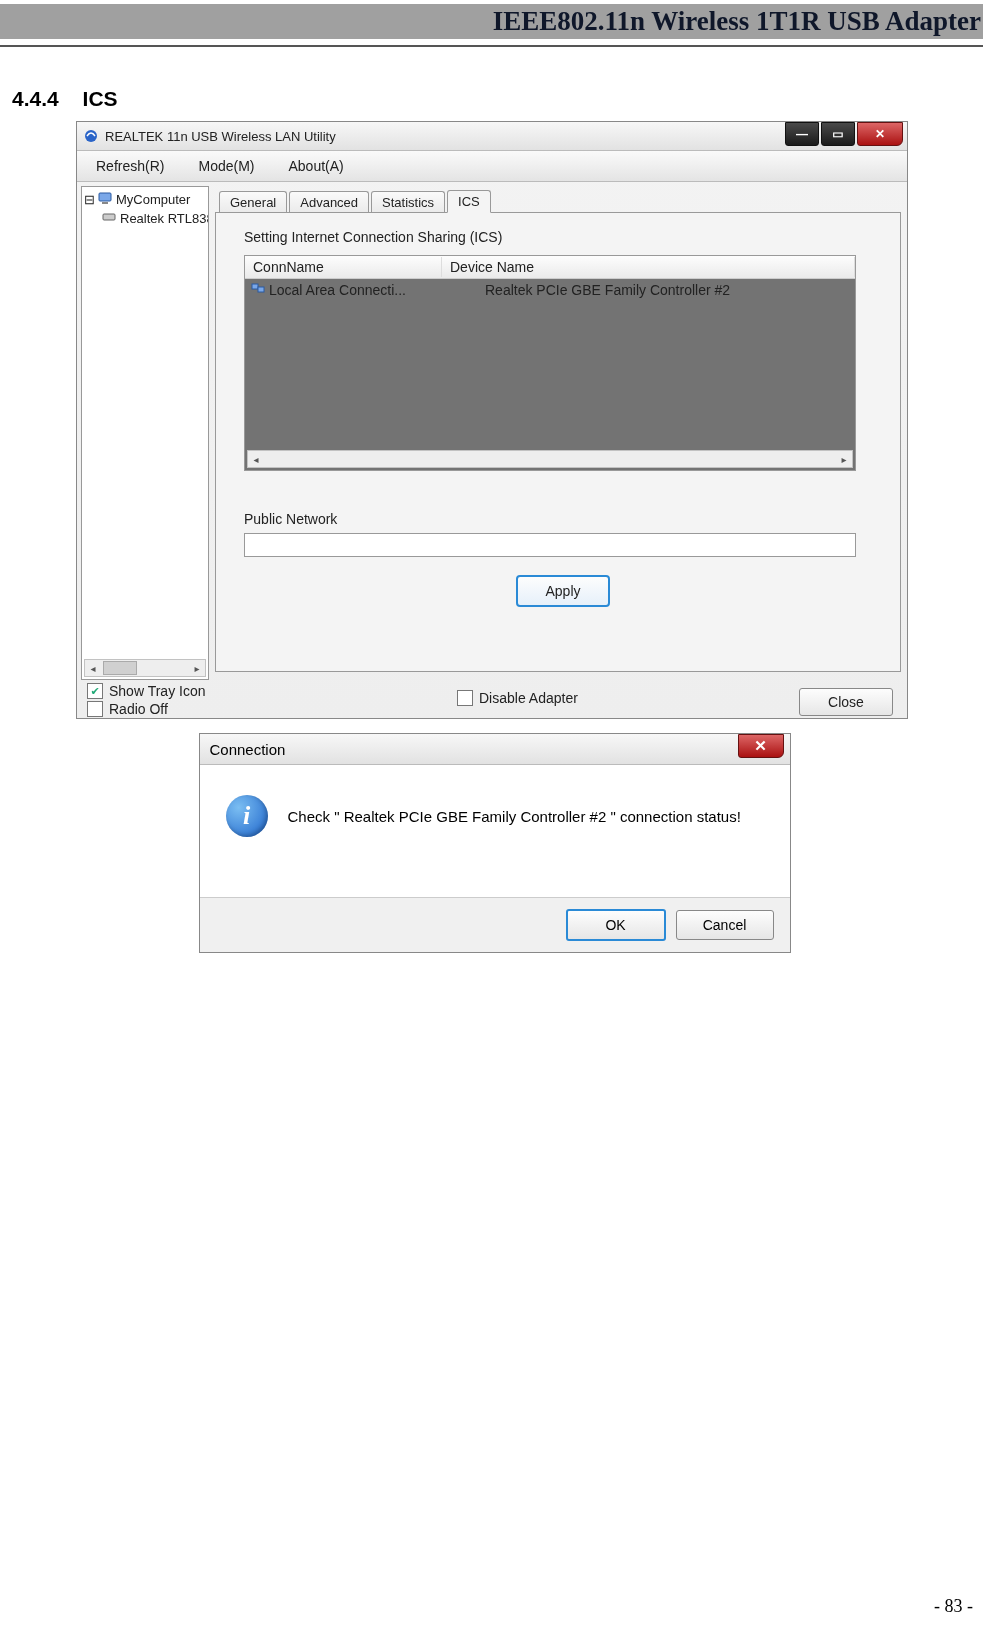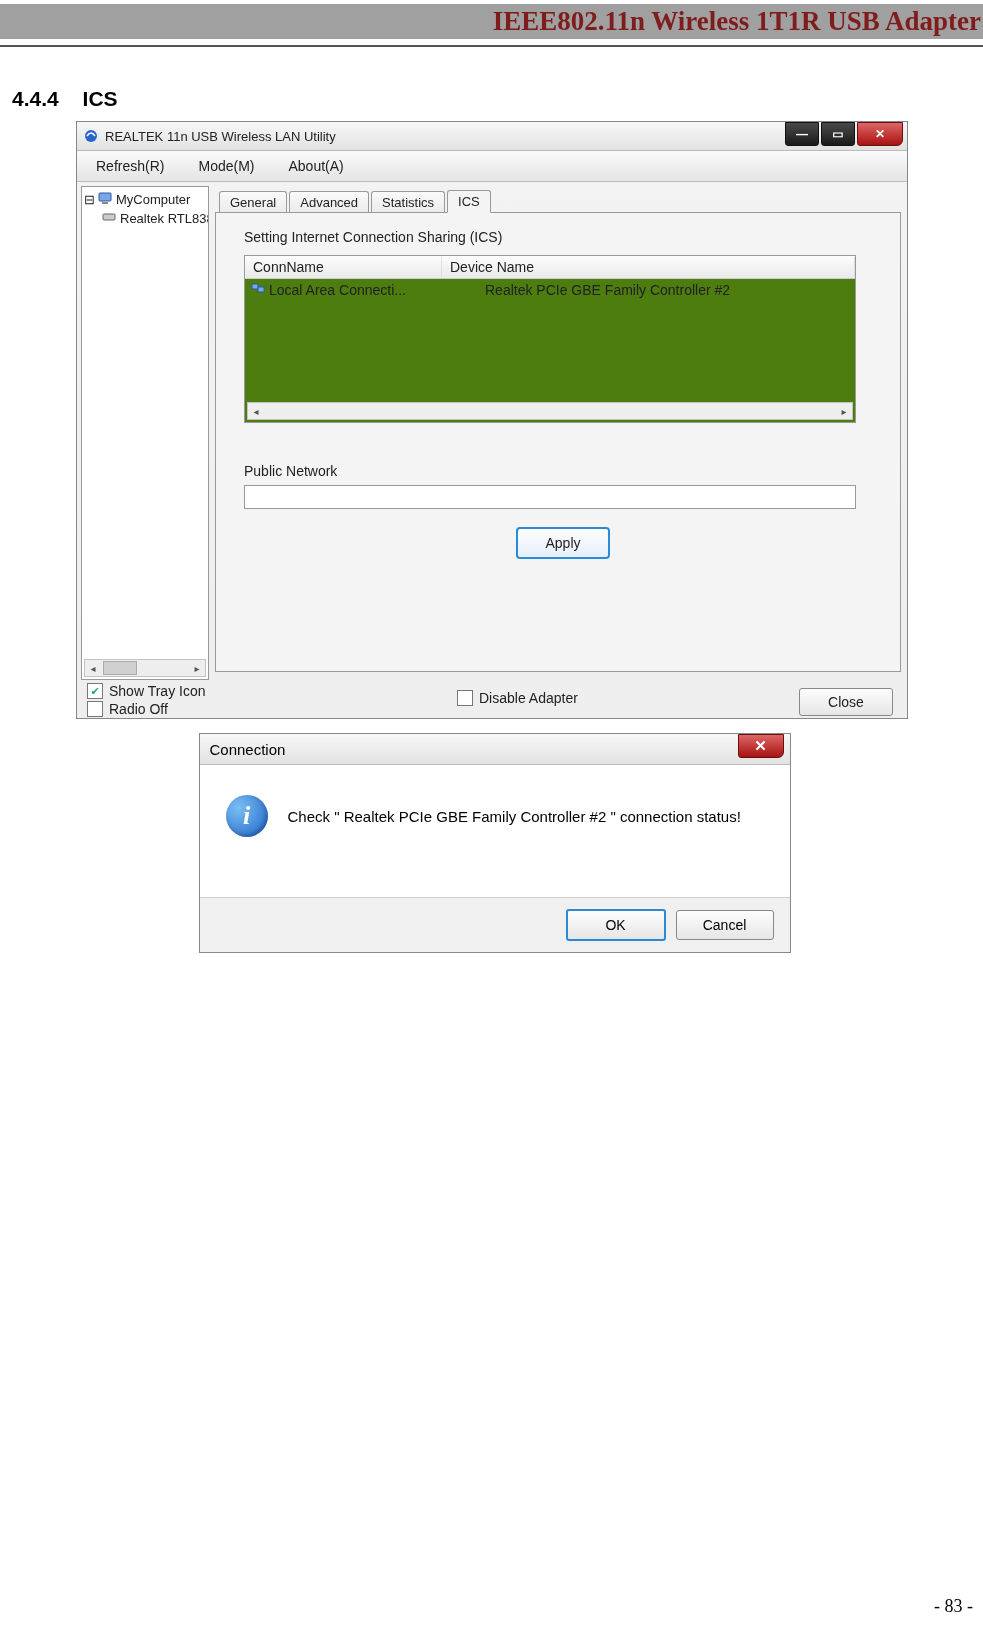--- a/index.html
+++ b/index.html
@@ -11,21 +11,21 @@
   }
   .page {
     width: 983px;
     min-height: 1631px;
     position: relative;
     box-sizing: border-box;
     padding-top: 4px;
   }
   .doc-header {
     background: #a0a0a0;
-    color: #7f1d1d;
+    color: #0f172a;
     font-family: "Times New Roman", serif;
     font-size: 27px;
     font-weight: bold;
     padding: 2px 0;
     text-align: right;
     padding-right: 2px;
     margin-bottom: 6px;
   }
   .doc-rule {
     border-top: 2px solid #555;
@@ -156,22 +156,22 @@
     background: #f4f4f4;
     height: 460px;
     box-sizing: border-box;
     padding: 16px 18px 10px 28px;
     position: relative;
   }
   .groupbox-label { font-size: 14px; }
   .listview {
     margin-top: 10px;
     width: 612px;
-    height: 168px;
-    background: #4d7c0f;
+    height: 216px;
+    background: #737373;
     border: 1px solid #999;
     box-sizing: border-box;
     position: relative;
     font-size: 14px;
   }
   .lv-header {
     display: flex;
     background: linear-gradient(#fdfdfd,#eaeaea);
     border-bottom: 1px solid #ccc;
     height: 22px; align-items: center;

